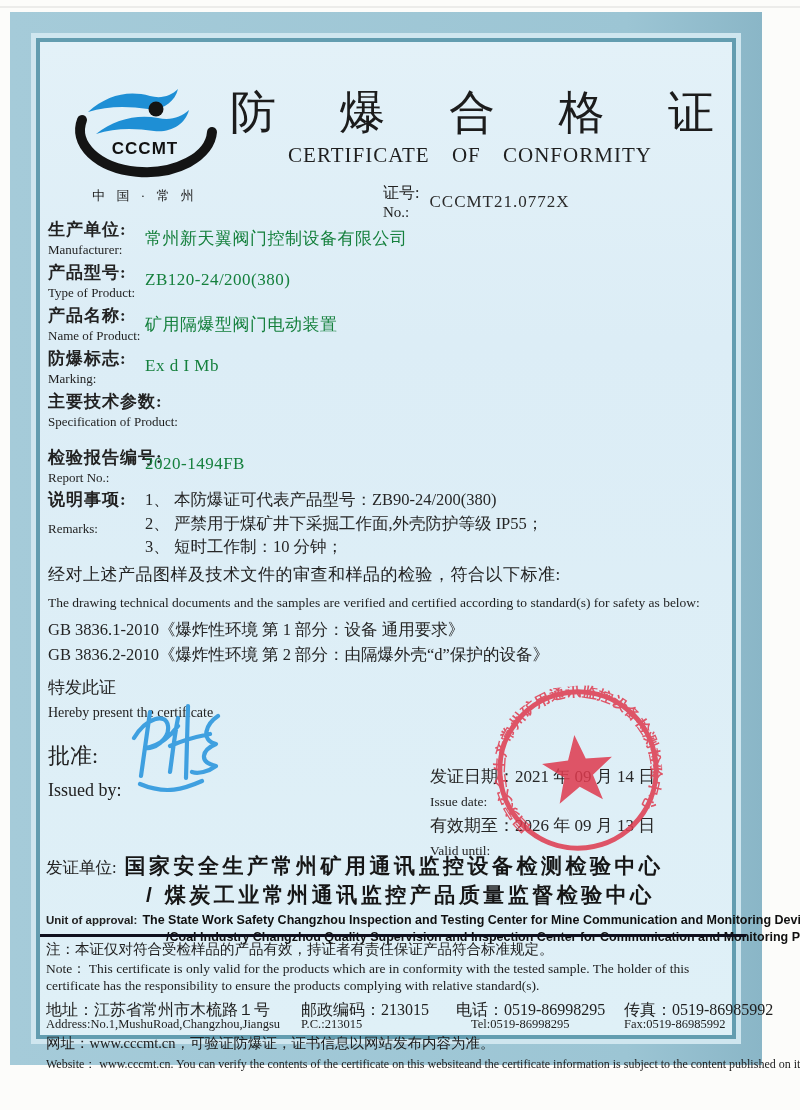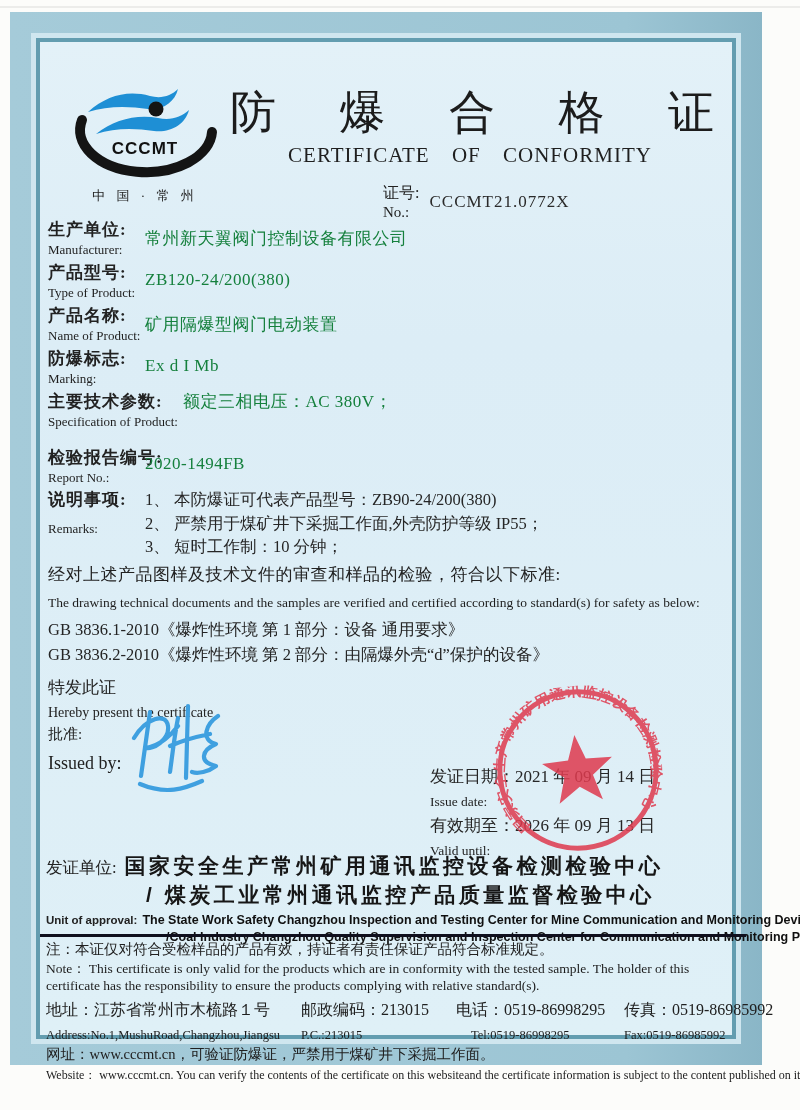--- a/index.html
+++ b/index.html
@@ -25,21 +25,21 @@
   .lzh{font-size:17px;color:#222;letter-spacing:1px;font-weight:bold;}
   .len{font-size:13px;color:#1e1e1e;margin-top:1px;}
   .fval{position:absolute;left:97px;top:9px;font-size:17px;color:#15803d;letter-spacing:0.5px;white-space:nowrap;}
   .fval-inline{left:135px;top:0;}
   .remark-items div{font-size:16.5px;line-height:23.5px;white-space:nowrap;color:#262626;}
   .std-intro-cn{font-size:17px;letter-spacing:0.5px;}
   .std-intro-en{font-size:13.5px;margin-top:9px;color:#1d1d1d;}
   .std-item{font-size:16.5px;line-height:25px;white-space:nowrap;color:#242424;}
   .present-cn{font-size:17px;}
   .present-en{font-size:14px;margin-top:6px;}
-  .approve-zh{font-size:15px;margin-top:4px;}
+  .approve-zh{font-size:22px;margin-top:20px;}
   .approve-en{font-size:18px;margin-top:9px;}
   .dates .dline{font-size:17px;white-space:nowrap;color:#262626;}
   .dates .den{font-size:13.5px;color:#1e1e1e;}
   .unit-row1{display:flex;align-items:flex-start;}
   .unit-label{font-size:16.5px;white-space:nowrap;padding-top:5px;}
   .unit-cn{font-family:"Liberation Sans","DejaVu Sans",sans-serif;font-weight:bold;font-size:21px;
     letter-spacing:3.5px;color:#161616;white-space:nowrap;margin-left:8px;}
   .unit-cn2{margin-left:100px;margin-top:1px;}
   .unit-en-row{display:flex;margin-top:4px;}
   .unit-en-label{font-family:"Liberation Sans","DejaVu Sans",sans-serif;font-weight:bold;font-size:11.5px;white-space:nowrap;padding-top:1px;}
@@ -104,21 +104,20 @@
       <div class="fval">矿用隔爆型阀门电动装置</div>
     </div>
     <div class="fieldrow">
       <div class="lzh">防爆标志:</div>
       <div class="len">Marking:</div>
       <div class="fval">Ex d I Mb</div>
     </div>
     <div class="fieldrow">
       <div class="lzh">主要技术参数:</div>
       <div class="len">Specification of Product:</div>
-      <div class="fval fval-inline">额定三相电压：AC 380V；</div>
     </div>
   </div>
 
   <div class="abs fieldrow" style="left:48px;top:446px;width:660px;">
     <div class="lzh">检验报告编号:</div>
     <div class="len">Report No.:</div>
     <div class="fval" style="top:8px;">2020-1494FB</div>
   </div>
 
   <div class="abs" style="left:48px;top:488px;width:660px;position:absolute;">
@@ -189,22 +188,22 @@
   <div class="abs" style="left:46px;top:940px;width:700px;">
     <div class="note-cn zh">注：本证仅对符合受检样品的产品有效，持证者有责任保证产品符合标准规定。</div>
     <div class="note-en">Note： This certificate is only valid for the products which are in conformity with the tested sample. The holder of this certificate has the responsibility to ensure the products complying with relative standard(s).</div>
 
     <div class="contact c-cn" style="margin-top:6px;">
       <span style="left:0;">地址：江苏省常州市木梳路１号</span>
       <span style="left:255px;">邮政编码：213015</span>
       <span style="left:410px;">电话：0519-86998295</span>
       <span style="left:578px;">传真：0519-86985992</span>
     </div>
-    <div class="contact c-en" style="margin-top:12px;">
+    <div class="contact c-en" style="margin-top:1px;">
       <span style="left:0;">Address:No.1,MushuRoad,Changzhou,Jiangsu</span>
       <span style="left:255px;">P.C.:213015</span>
       <span style="left:425px;">Tel:0519-86998295</span>
       <span style="left:578px;">Fax:0519-86985992</span>
     </div>
-    <div class="web-cn zh" style="margin-top:1px;">网址：www.cccmt.cn，可验证防爆证，严禁用于煤矿井下采掘工作面。</div>
+    <div class="web-cn zh" style="margin-top:1px;">网址：www.cccmt.cn，可验证防爆证，证书信息以网站发布内容为准。</div>
     <div class="web-en" style="margin-top:3px;">Website： www.cccmt.cn. You can verify the contents of the certificate on this websiteand the certificate information is subject to the content published on it.</div>
   </div>
 </div>
 
 </body></html>

